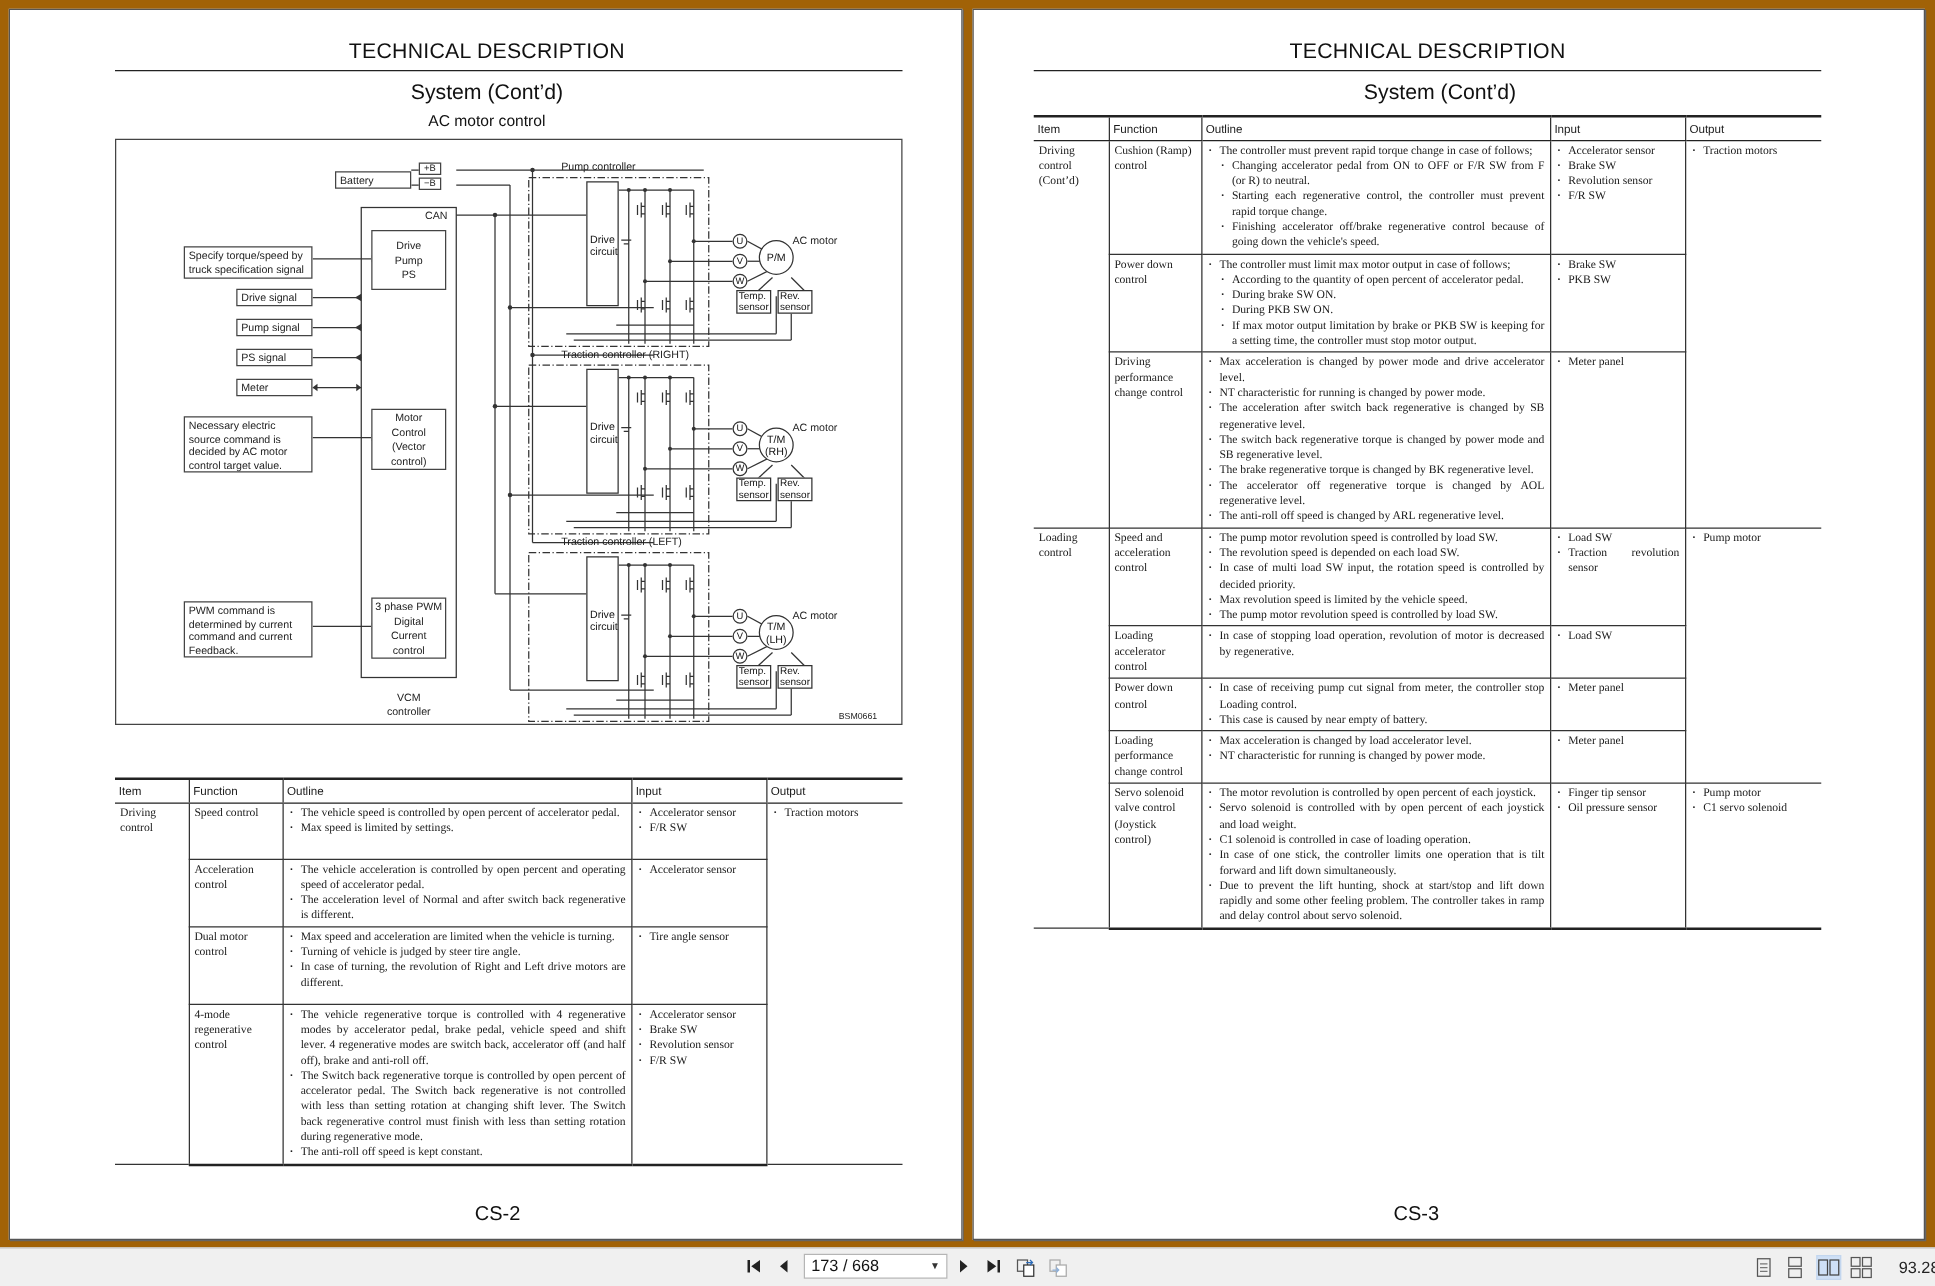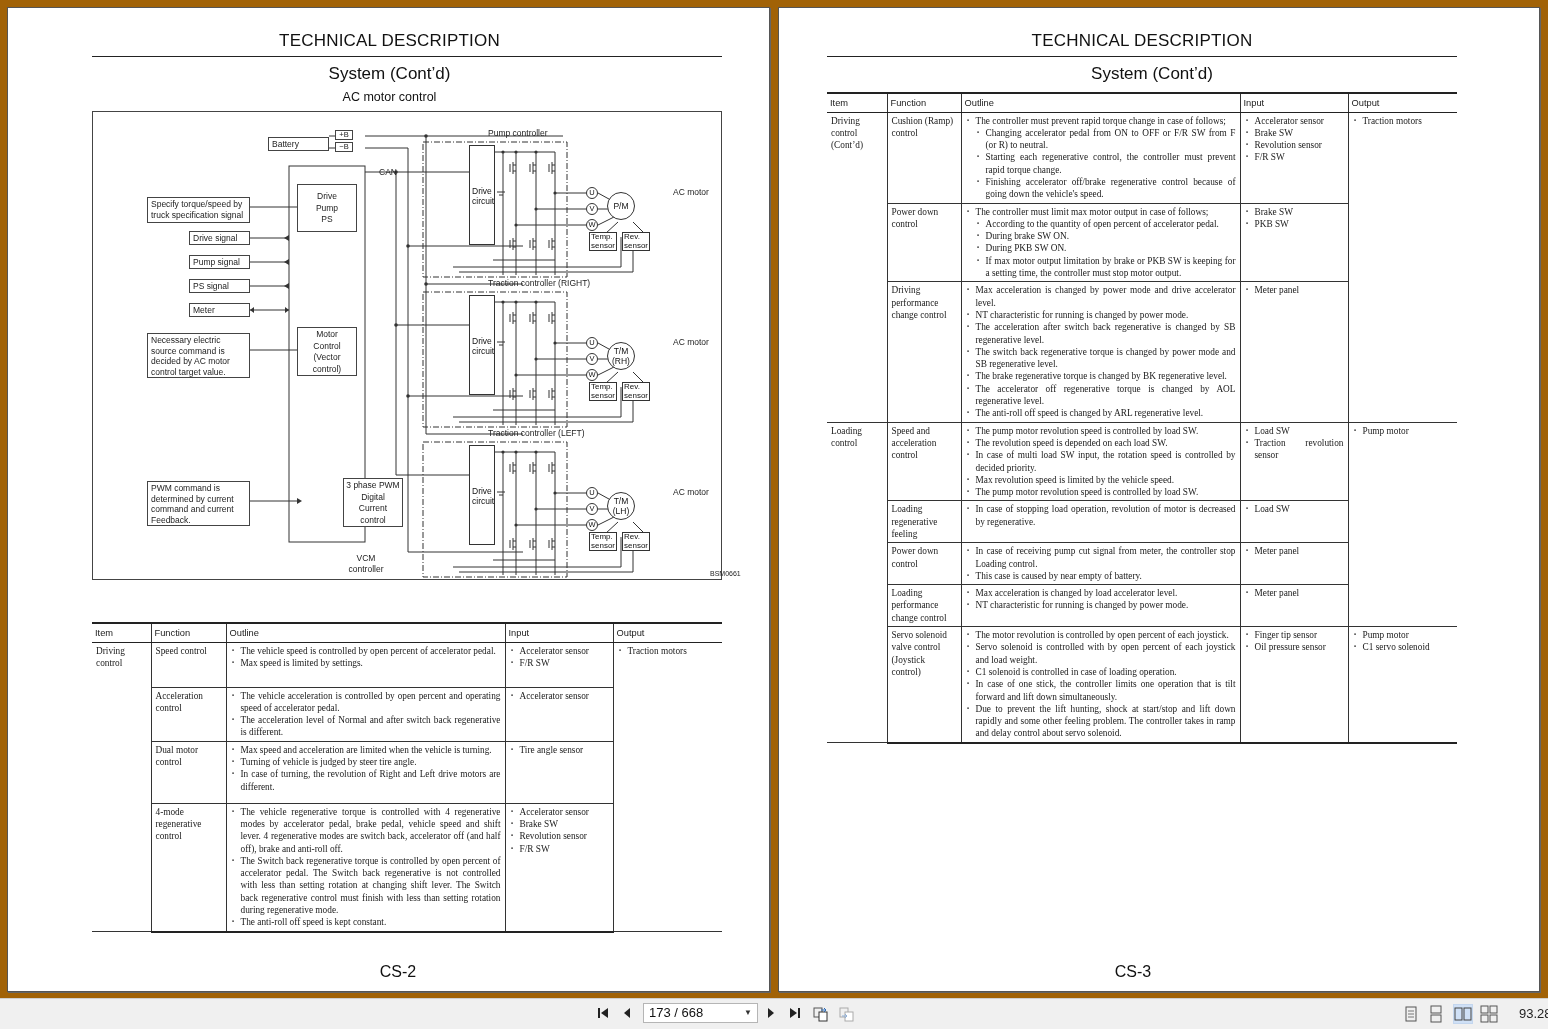--- a/index.html
+++ b/index.html
@@ -10,21 +10,21 @@
   .page.right { left: 778px; width: 762px; }
   .page-header { position: absolute; top: 23px; font-size: 17px; font-weight: normal; letter-spacing: 0.2px; text-align: center; }
   .page-header-rule { position: absolute; top: 48px; height: 1px; background: #222; }
   .section-title { position: absolute; font-size: 17px; text-align: center; }
   .sub-title { position: absolute; font-size: 12.5px; text-align: center; }
   .page-number { position: absolute; top: 955px; font-size: 16px; text-align: center; }
 
   
   .diagram { position: absolute; left: 84px; top: 103px; width: 630px; height: 469px; border: 1px solid #444; background: #fff; }
   .diagram svg { position: absolute; left: 0; top: 0; }
-  .dlabel { position: absolute; font-size: 8.5px; line-height: 11px; color: #222; white-space: nowrap; margin-left: 39px; }
+  .dlabel { position: absolute; font-size: 8.5px; line-height: 11px; color: #222; white-space: nowrap; }
   .dbox { position: absolute; border: 1px solid #444; background: #fff; font-size: 8.5px; line-height: 10.5px; color: #222; padding: 1px 3px; }
   .dbox.center { text-align: center; }
   .motor { position: absolute; width: 28px; height: 28px; border: 1px solid #333; border-radius: 50%; font-size: 8.5px; line-height: 10px; text-align: center; background: #fff; display: flex; align-items: center; justify-content: center; }
   .phase { position: absolute; width: 12px; height: 12px; border: 1px solid #333; border-radius: 50%; font-size: 7.5px; line-height: 10px; text-align: center; background: #fff; }
   .sensor { position: absolute; border: 1px solid #333; font-size: 8px; line-height: 8.5px; padding: 0 1px; background: #fff; text-align: left; }
   .drive-box { position: absolute; width: 26px; border: 1px solid #333; background: #fff; font-size: 8.5px; line-height: 10px; }
   .drive-box span { position: absolute; left: 2px; top: 40px; white-space: nowrap; }
 
   
   table.spec { position: absolute; border-collapse: collapse; font-size: 9.3px; line-height: 12.3px; color: #1a1a1a; }
@@ -228,21 +228,21 @@
         <div>Drive</div>
         <div>Pump</div>
         <div>PS</div>
       </div>
       <div class="dbox center" style="left:204px;top:215px;width:60px;height:49px;line-height:11.5px;">
         <div>Motor</div>
         <div>Control</div>
         <div>(Vector</div>
         <div>control)</div>
       </div>
-      <div class="dbox center" style="left:204px;top:366px;width:60px;height:49px;line-height:11.5px;padding:1px 0;margin-left:46px;">
+      <div class="dbox center" style="left:204px;top:366px;width:60px;height:49px;line-height:11.5px;padding:1px 0;">
         <div>3 phase PWM</div>
         <div>Digital</div>
         <div>Current</div>
         <div>control</div>
       </div>
       <div class="dlabel" style="left:216px;top:441px;text-align:center;width:36px;">
         <div>VCM</div>
         <div>controller</div>
       </div>
 
@@ -543,21 +543,21 @@
             <li>Traction revolution sensor</li>
           </ul>
             </td>
           <td rowspan="4" class="vmid">
               <ul class="b">
                 <li>Pump motor</li>
               </ul>
             </td>
         </tr>
         <tr>
-          <td>Loading regenerative feeling</td>
+          <td>Loading accelerator control</td>
           <td>
               <ul class="b">
             <li>In case of stopping load operation, revolution of motor is decreased by regenerative.</li>
           </ul>
             </td>
           <td>
               <ul class="b">
             <li>Load SW</li>
           </ul>
             </td>

